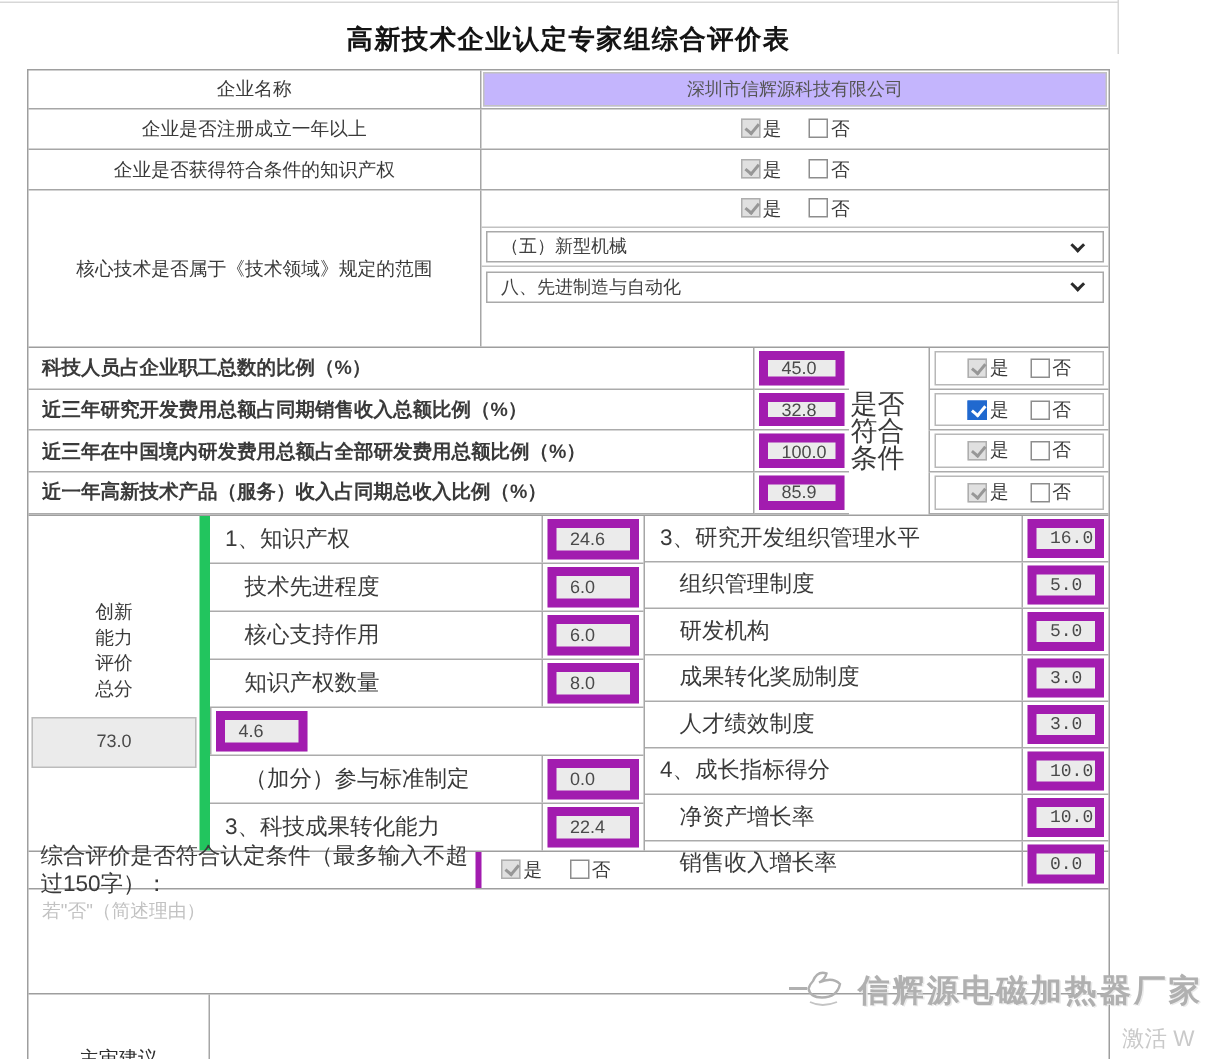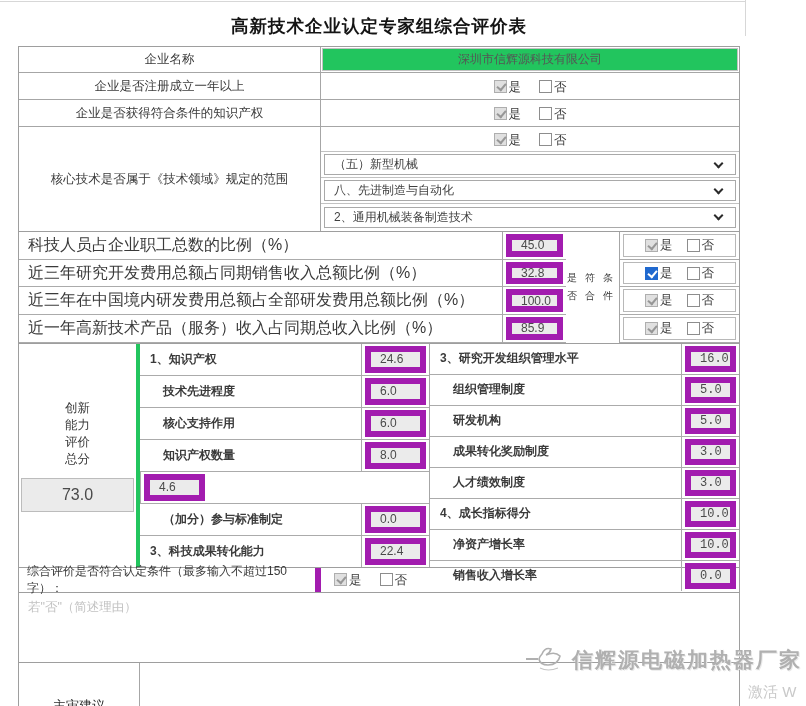--- a/index.html
+++ b/index.html
@@ -33,67 +33,67 @@
 
   
   .sec-a { border-bottom:1px solid #9e9e9e; }
   .arow { display:flex; }
   .arow:not(:last-child) { border-bottom:1px solid #a6a6a6; }
   .alab { width:302px; border-right:1px solid #a6a6a6; display:flex; align-items:center;
           justify-content:center; font-size:12.5px; text-align:center; }
   .aval { flex:1; display:flex; align-items:center; }
   .aval.center { justify-content:center; }
   .aval.pad1 { padding:1px; }
-  .company-box { background:#22c55e; border:1px solid #c2c2c2; width:100%; height:100%;
+  .company-box { background:#c4b5fd; border:1px solid #c2c2c2; width:100%; height:100%;
                  display:flex; align-items:center; justify-content:center; font-size:12px; color:#555; }
   .aval.col { flex-direction:column; align-items:stretch; }
   .subrow { display:flex; align-items:center; justify-content:center; }
   .subrow:not(:last-child) { border-bottom:1px solid #c2c2c2; }
   .dd-box { flex:1; display:flex; align-items:center; justify-content:space-between;
             border:1px solid #a9a9a9; background:#fff; margin:2px 3px; height:21px;
             font-size:12px; color:#3f3f3f; cursor:pointer; }
   .dd-text { padding-left:9px; }
 
   
   .sec-b { position:relative; border-bottom:1px solid #9e9e9e; }
   .brow { display:flex; height:27.7px; }
   .blab { width:484px; border-right:1px solid #a6a6a6; display:flex; align-items:center;
-          padding-left:9px; font-size:16px; }
+          padding-left:9px; font-size:13px;font-weight:bold; }
   .bval { width:63px; padding:2px 3px; }
   .bcond-sp { width:54px; border-right:1px solid #a6a6a6; }
   .bcheck { flex:1; padding:2px 3px; }
   .bcheck-in { width:100%; height:100%; border:1px solid #b8b8b8; display:flex;
                align-items:center; justify-content:center; }
   .bcheck-in .cblab { margin:0 14px 0 2px; }
   .bcheck-in .cblab:last-child { margin-right:0; }
   .brow:not(:last-of-type) .blab, .brow:not(:last-of-type) .bval,
   .brow:not(:last-of-type) .bcheck { border-bottom:1px solid #ababab; }
   .bcond { position:absolute; left:548px; top:0; width:54px; height:100%; display:flex;
-           flex-direction:row; align-items:center; justify-content:center;
-           font-size:10px; line-height:18px; }
+           flex-direction:column; align-items:flex-start; justify-content:center;
+           font-size:18px; line-height:18px; }
 
   
   .sec-c { display:flex; border-bottom:1px solid #9e9e9e; height:224px; }
-  .c-total { width:121px; border-right:4px solid #22c55e; display:flex; flex-direction:column;
+  .c-total { width:121px; border-right:7px solid #22c55e; display:flex; flex-direction:column;
              padding-top:56px; font-size:12.5px; line-height:17px; text-align:center; }
   .c-total-val { height:34px; margin:10px 2px 0 2px; background:#ebebeb; border:1px solid #bcbcbc;
-                 display:flex; align-items:center; justify-content:center; font-size:16px; color:#4a4a4a; }
+                 display:flex; align-items:center; justify-content:center; font-size:12px; color:#4a4a4a; }
   .c-mid { width:290px; border-right:1px solid #a6a6a6; display:flex; flex-direction:column; }
   .c-right { flex:1; display:flex; flex-direction:column; }
   .crow { display:flex; flex:1; }
   .crow:not(:last-child) { border-bottom:1px solid #ababab; }
-  .clab { flex:1; display:flex; align-items:center; padding-left:10px; font-size:12px;font-weight:bold; }
+  .clab { flex:1; display:flex; align-items:center; padding-left:10px; font-size:15px; }
   .clab.indent { padding-left:23px;text-align:center; }
   .cval { width:68px; border-left:1px solid #ababab; padding:2px 3px; }
   .c-right .cval { width:58px;font-family:Liberation Mono, monospace; }
 
   
   .sec-d { display:flex; height:25px; border-bottom:1px solid #9e9e9e; }
-  .dlab { width:302px; border-right:6px solid #a21caf; display:flex; align-items:center;
-          padding-left:8px; font-size:12px; }
+  .dlab { width:302px; border-right:4px solid #a21caf; display:flex; align-items:center;
+          padding-left:8px; font-size:15px; }
   .dval { flex:1; display:flex; align-items:center; padding-left:13px; }
 
   
   .sec-e { height:70px; border-bottom:1px solid #9e9e9e; }
   .reason { display:block; width:100%; height:100%; border:none; outline:none; resize:none;
             padding:6px 9px; font-family:inherit; font-size:12.5px; color:#444; background:transparent; }
   .reason::placeholder { color:#c2c2c2; }
 
   
   .sec-f { display:flex; height:46px; }
@@ -156,26 +156,20 @@
           </div>
           <div class="subrow" style="height:26px">
             <div class="dd-box">
               <span class="dd-text">（五）新型机械</span>
               <span class="chev"></span>
             </div>
           </div>
           <div class="subrow" style="height:26px">
             <div class="dd-box">
               <span class="dd-text">八、先进制造与自动化</span>
-              <span class="chev"></span>
-            </div>
-          </div>
-          <div class="subrow" style="height:26px">
-            <div class="dd-box">
-              <span class="dd-text">2、通用机械装备制造技术</span>
               <span class="chev"></span>
             </div>
           </div>
         </div>
       </div>
     </div>
 
     <div class="sec-b">
       <div class="brow">
         <div class="blab">科技人员占企业职工总数的比例（%）</div>

